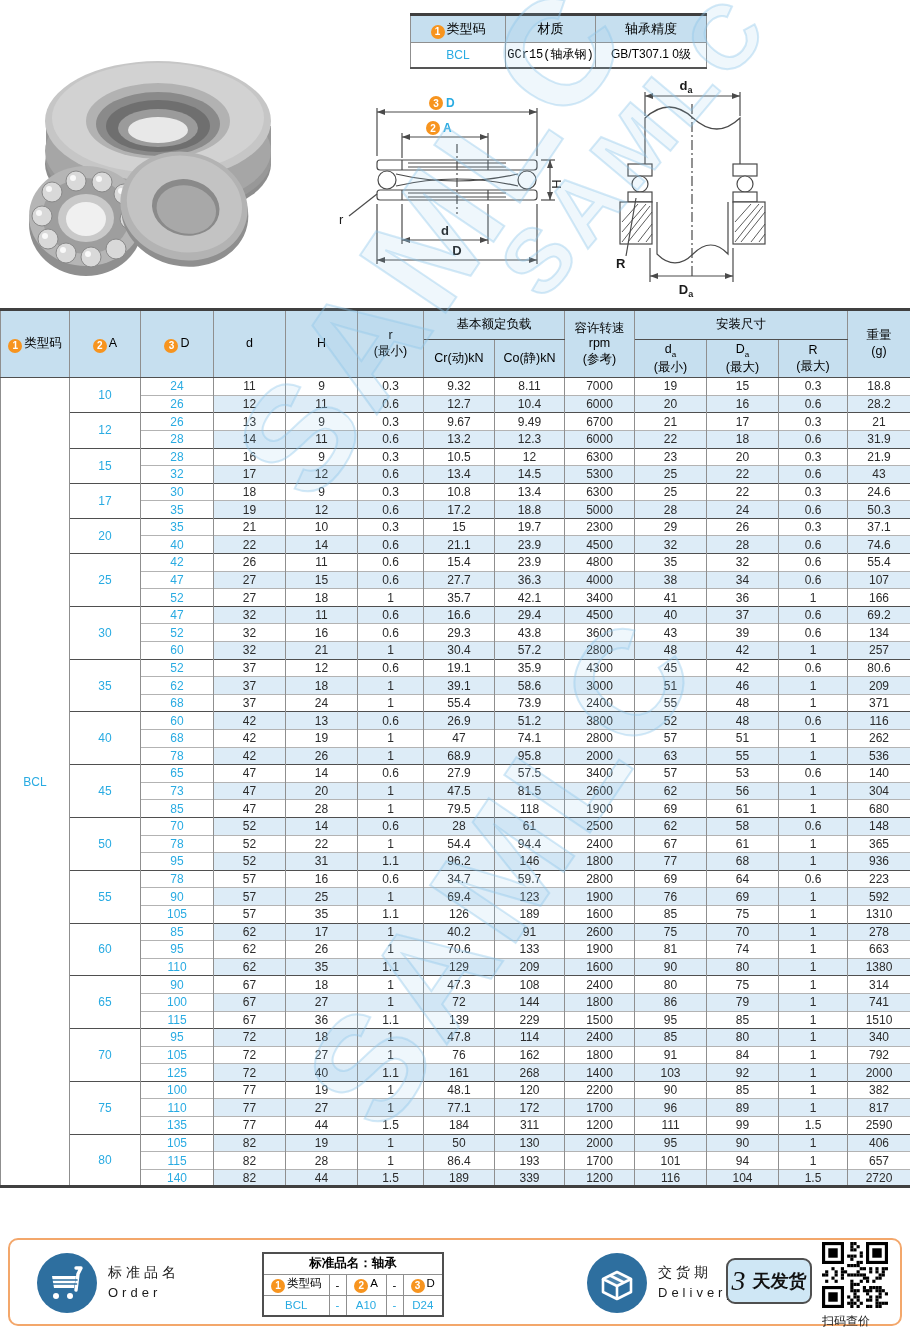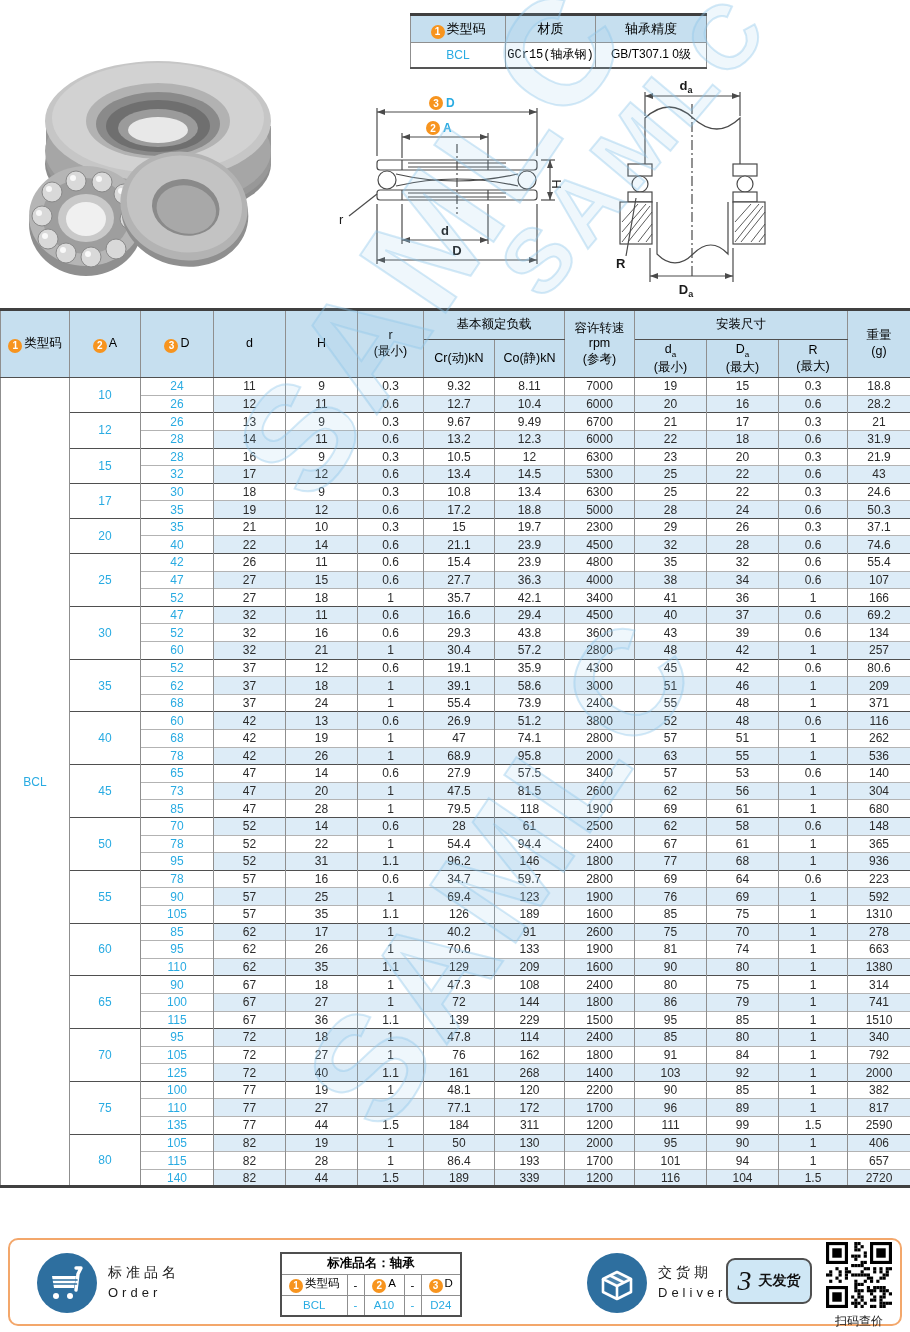--- a/index.html
+++ b/index.html
@@ -59,29 +59,29 @@
   .label-2l { position:absolute; font-size:14px; color:#1a1a1a; }
   .label-2l .cn { letter-spacing:4px; display:block; }
   .label-2l .en { letter-spacing:4px; display:block; font-size:13px; margin-top:3px; }
   .order-label { top:24px; left:98px; }
   .delivery-label { top:24px; left:648px; }
 
   .order-table { position:absolute; top:12px; left:252px; border-collapse:collapse; table-layout:fixed; }
   .order-table th, .order-table td { border:1px solid #8f8f8f; text-align:center; font-size:11.5px;
     font-weight:normal; height:21px; background:#fff; }
   .order-table .tt { font-size:12.5px; font-weight:bold; }
-  .order-table { border:2px solid #4f4f4f;margin-left:18px; }
+  .order-table { border:2px solid #4f4f4f; }
 
   .days-chip { position:absolute; top:18px; left:716px; width:86px; height:46px;
     background:#cfe7f5; border:2px solid #4f4f4f; border-radius:9px; display:flex;
     align-items:center; justify-content:center; gap:7px; }
   .days-num { font-family:"Liberation Serif", serif; font-style:italic; font-size:28px; color:#111; }
-  .days-suffix { font-size:14px; font-weight:bold; color:#111; }
-
-  .qr-wrap { position:absolute; top:2px; left:812px; width:74px; text-align:center; }
+  .days-suffix { font-size:18px; font-weight:bold; color:#111; }
+
+  .qr-wrap { position:absolute; top:2px; left:812px; width:74px; }
   .qr-caption { font-size:12px; color:#1a1a1a; margin-top:1px; }
 
   svg text { font-family:"Liberation Sans", sans-serif; }
 </style>
 </head>
 <body>
 
 <div class="page">
 
   <div class="watermark wm1">SAMLC</div>

